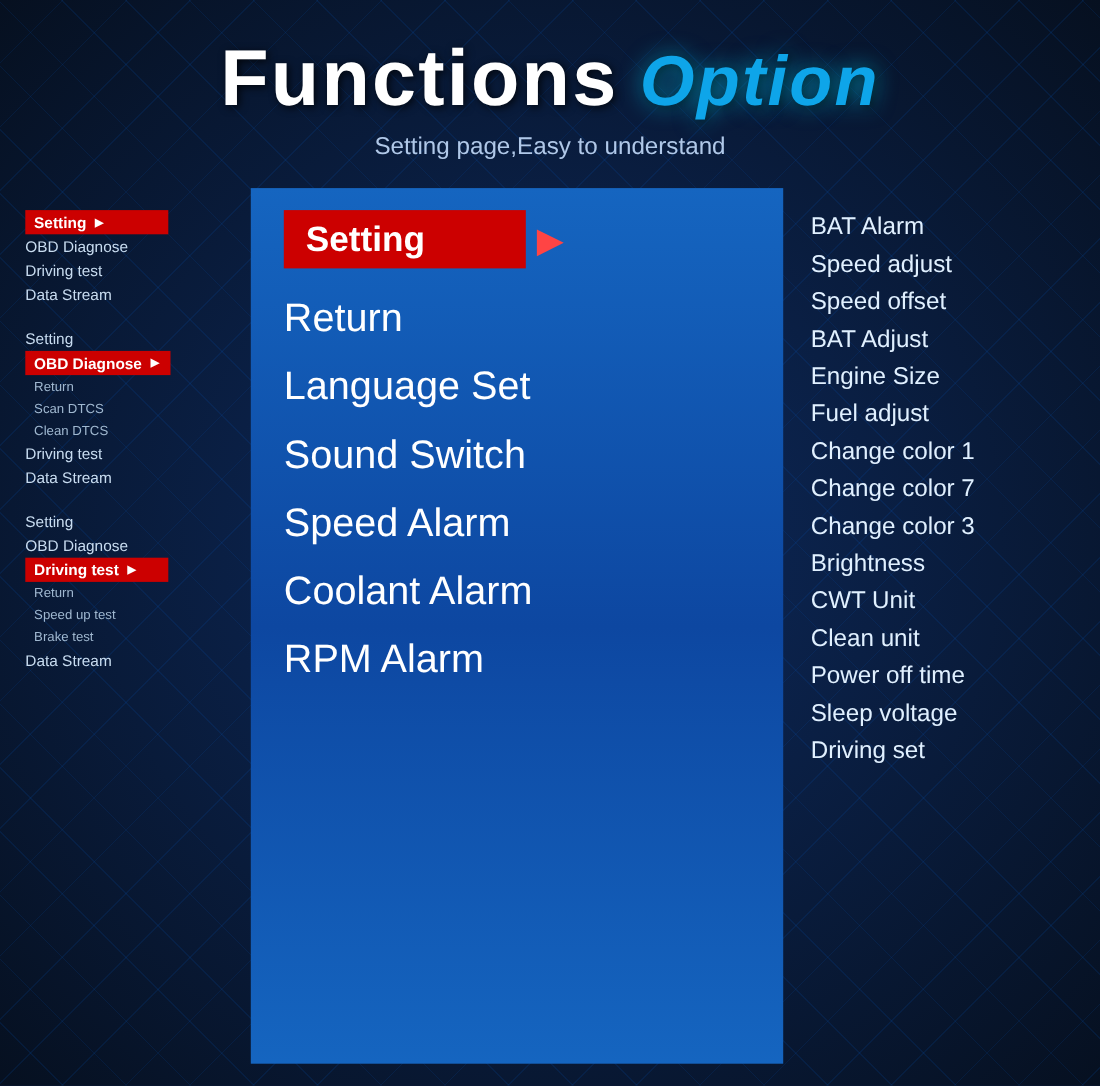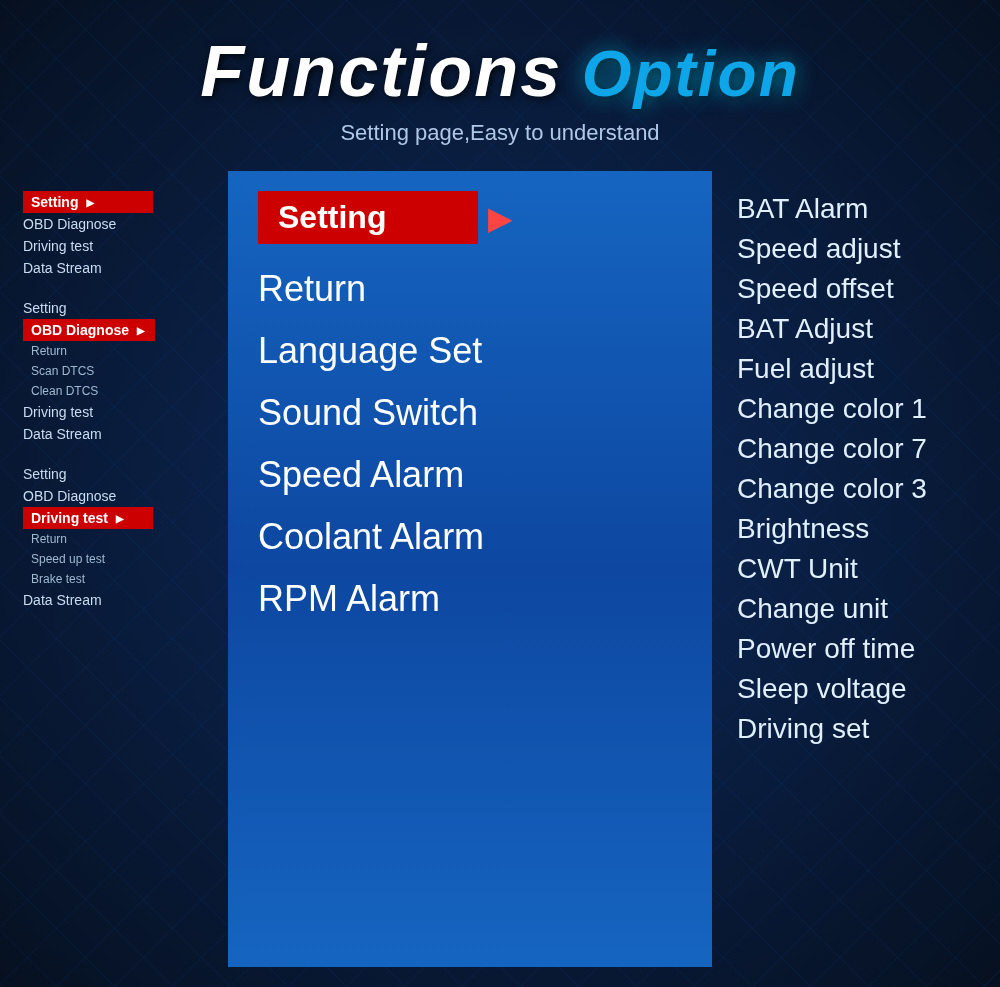--- a/index.html
+++ b/index.html
@@ -40,21 +40,20 @@
     
     .header {
       text-align: center;
       padding: 30px 20px 15px;
       flex-shrink: 0;
     }
 
     .title-functions {
       font-size: 72px;
       font-weight: 900;
-      font-style: italic;
       color: #ffffff;
       text-shadow: 2px 2px 8px rgba(0,0,0,0.8);
       display: inline;
       letter-spacing: 2px;
     }
 
     .title-option {
       font-size: 64px;
       font-weight: 900;
       font-style: italic;
@@ -160,21 +159,21 @@
       color: #ffffff;
       padding: 6px 0;
       cursor: pointer;
     }
 
     
     .right-panel {
       width: 280px;
       padding: 20px 25px;
       color: #ffffff;
-      font-size: 28px;
+      font-size: 22px;
       flex-shrink: 0;
       display: flex;
       flex-direction: column;
       gap: 4px;
     }
 
     .right-item {
       color: #e0f0ff;
       padding: 2px 0;
       cursor: pointer;
@@ -238,26 +237,27 @@
       <div class="center-menu-item">Speed Alarm</div>
       <div class="center-menu-item">Coolant Alarm</div>
       <div class="center-menu-item">RPM Alarm</div>
     </div>
 
     <div class="right-panel">
       <div class="right-item">BAT Alarm</div>
       <div class="right-item">Speed adjust</div>
       <div class="right-item">Speed offset</div>
       <div class="right-item">BAT Adjust</div>
+      <div class="right-item">Engine Size</div>
       <div class="right-item">Fuel adjust</div>
       <div class="right-item">Change color 1</div>
       <div class="right-item">Change color 7</div>
       <div class="right-item">Change color 3</div>
       <div class="right-item">Brightness</div>
       <div class="right-item">CWT Unit</div>
-      <div class="right-item">Change unit</div>
+      <div class="right-item">Clean unit</div>
       <div class="right-item">Power off time</div>
       <div class="right-item">Sleep voltage</div>
       <div class="right-item">Driving set</div>
     </div>
 
   </div>
 </div>
 
 </body></html>

